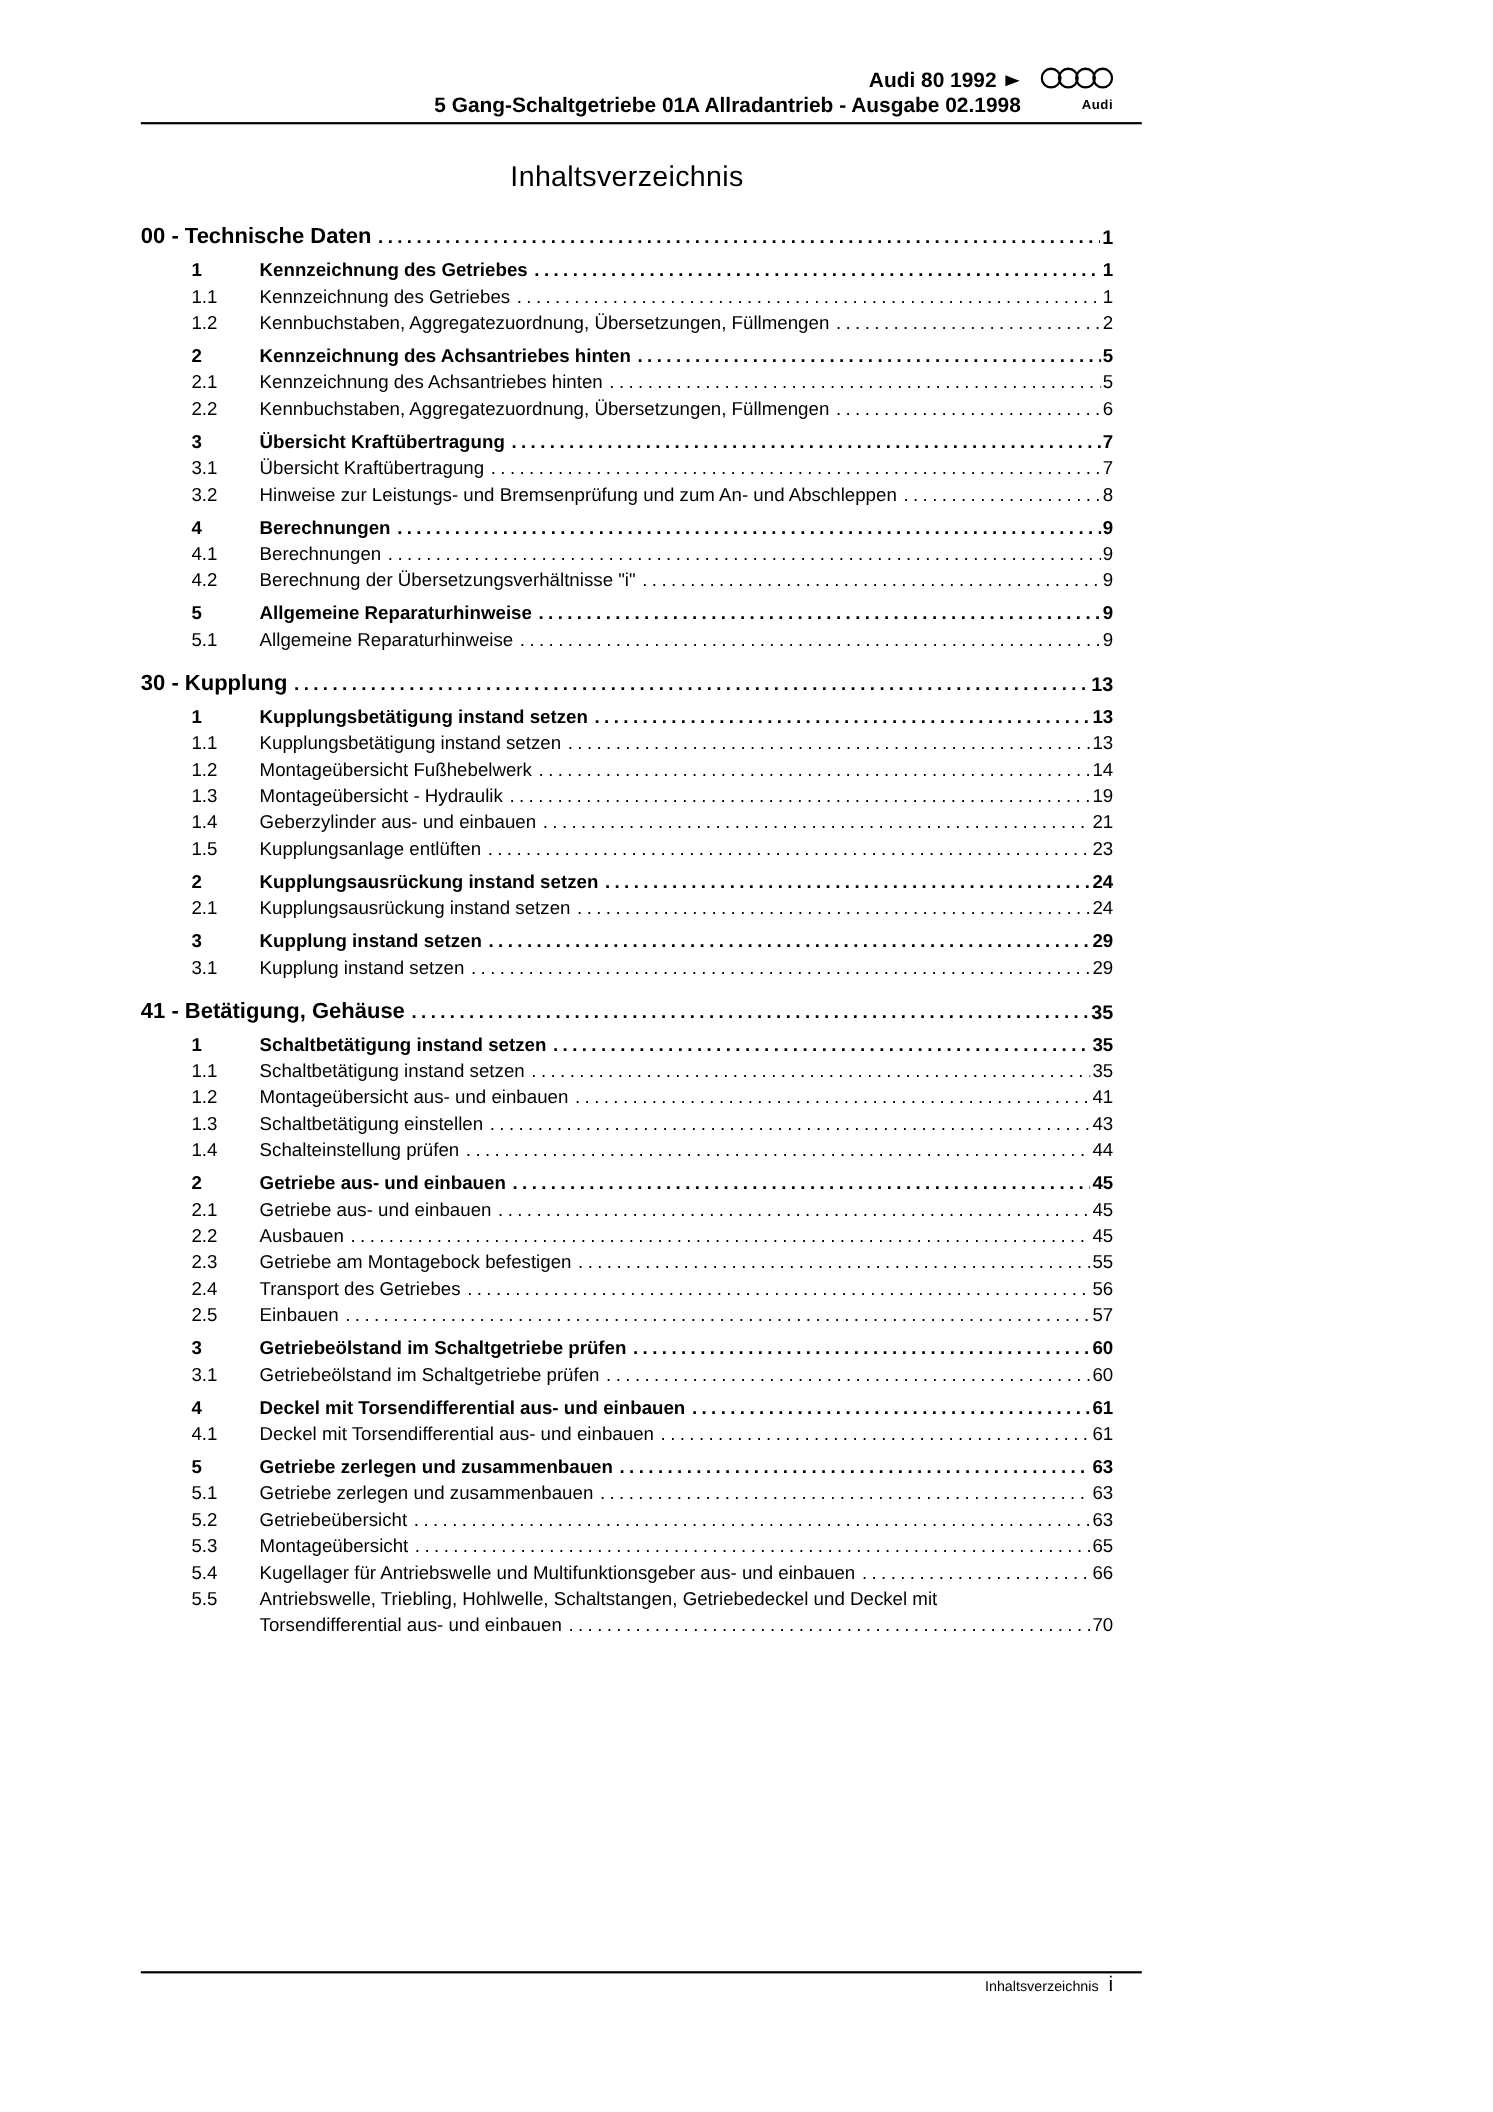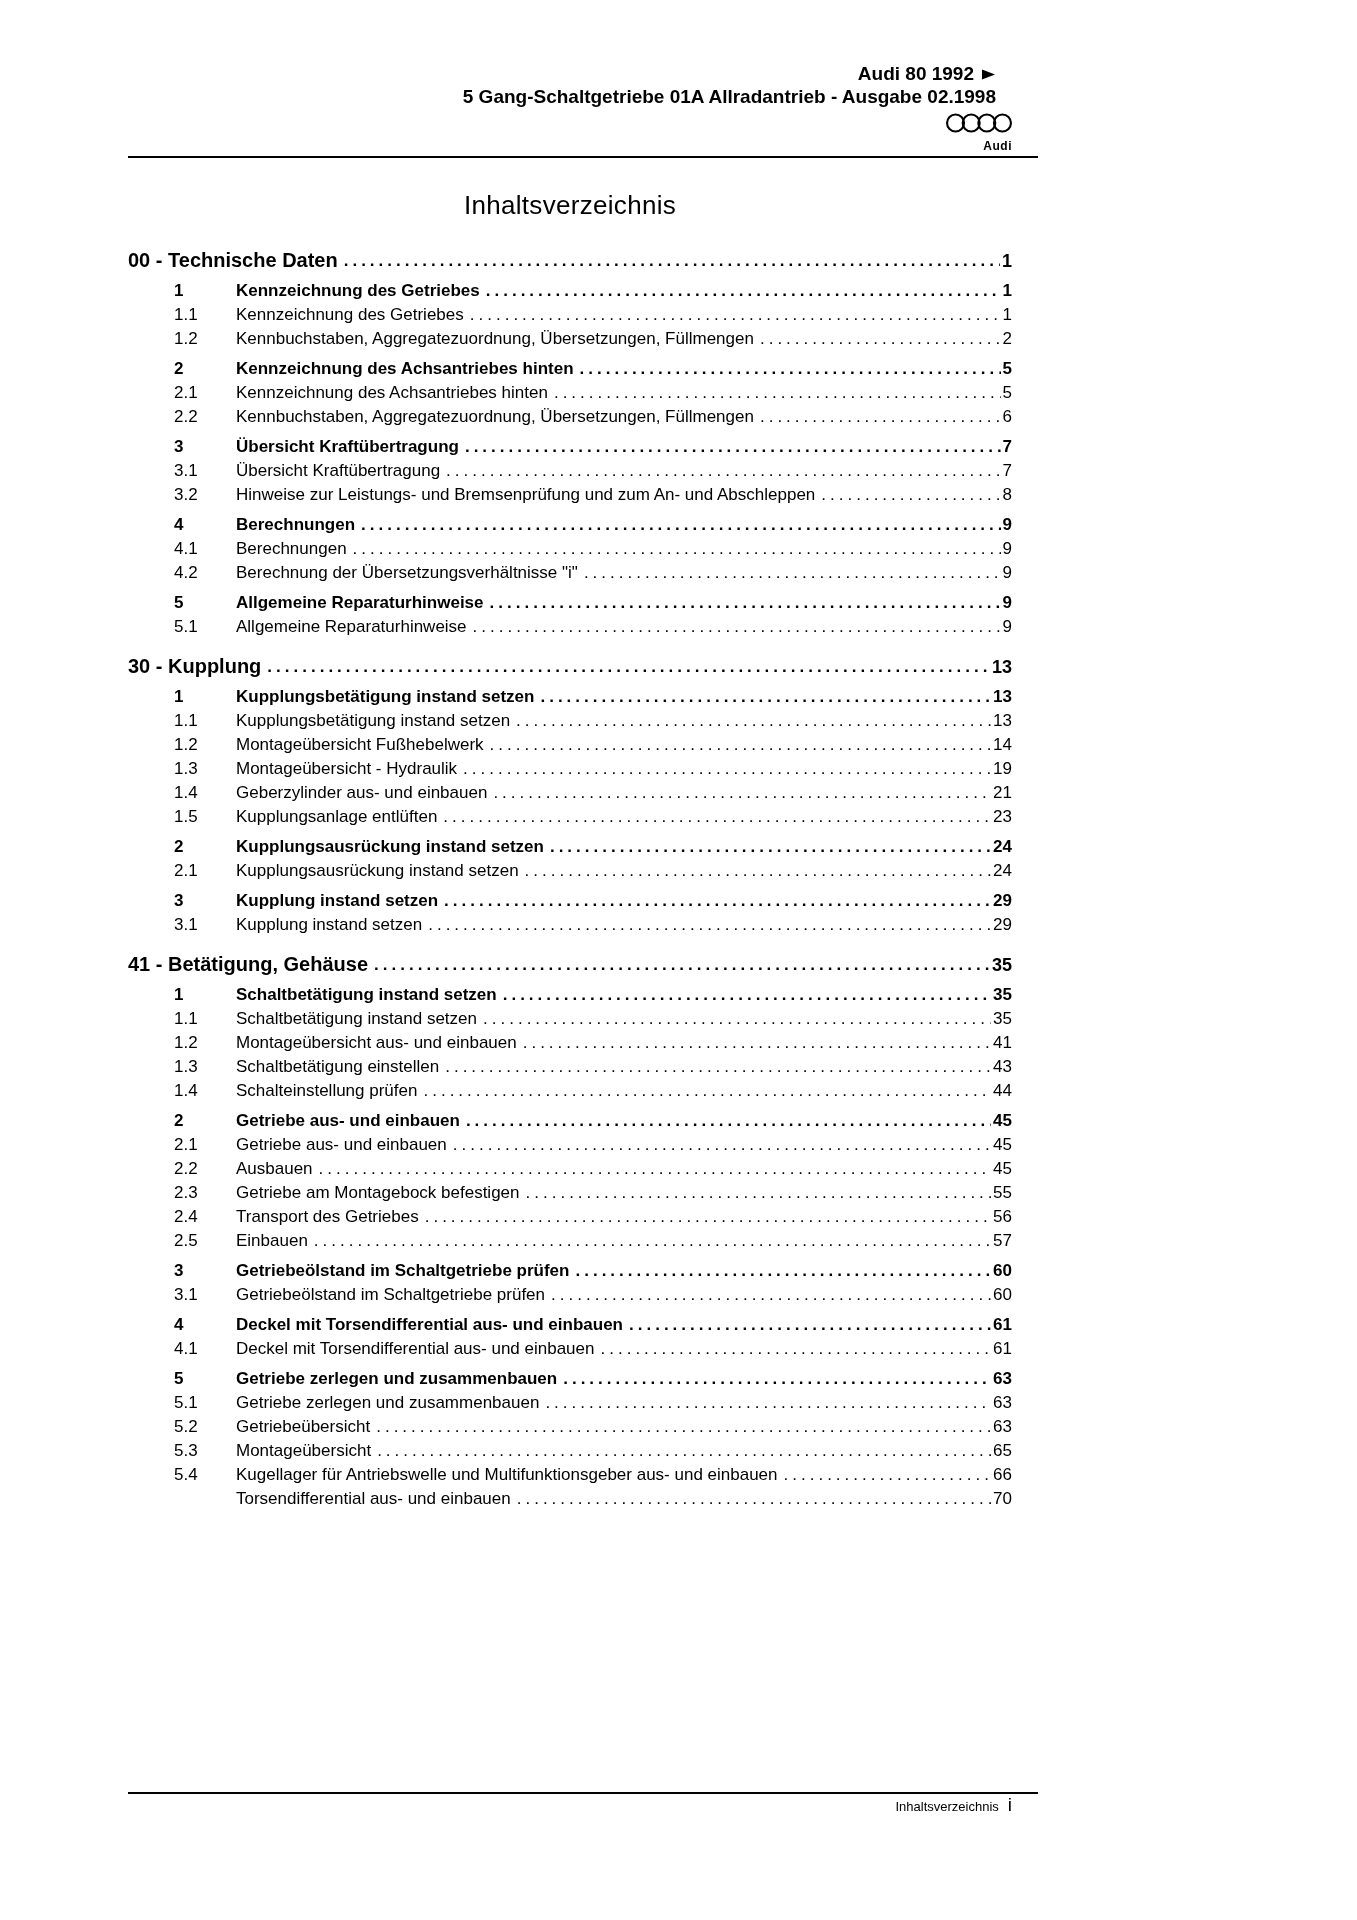--- a/index.html
+++ b/index.html
@@ -6,21 +6,21 @@
   body { background: #ffffff; }
   .page {
     width: 1357px; height: 1920px; position: relative; margin: 0 auto;
     background: #ffffff; color: #000;
     font-family: "Liberation Sans", "DejaVu Sans", sans-serif;
     overflow: hidden;
   }
   .content { position: absolute; left: 128px; top: 56px; width: 884px; }
 
   
-  .doc-header { display: flex; justify-content: flex-end; align-items: flex-end; flex-direction: column; }
+  .doc-header { display: flex; justify-content: flex-end; align-items: flex-start; }
   .header-text { text-align: right; font-weight: bold; font-size: 19px; line-height: 23px; margin-right: 16px; padding-top: 6px; }
   .model-line { white-space: nowrap; }
   .arrow-icon svg { vertical-align: -1px; margin-left: 7px; }
   .logo-block { width: 68px; text-align: right; padding-top: 4px; }
   .audi-wordmark { font-weight: bold; font-size: 12px; margin-top: 1px; letter-spacing: 0.5px; }
   .header-rule { border: none; border-top: 2px solid #000; margin-top: 3px; width: calc(100% + 26px); }
 
   
   .page-title { text-align: center; font-size: 26px; font-weight: normal; margin: 32px 0 26px; letter-spacing: 0.3px; }
 
@@ -380,20 +380,24 @@
               <span class="leader">................................................................................................................................................................................................................................................</span>
               <span class="page-num">65</span>
             </div>
             <div class="toc-row item-row">
               <span class="num">5.4</span>
               <span class="label">Kugellager für Antriebswelle und Multifunktionsgeber aus- und einbauen</span>
               <span class="leader">................................................................................................................................................................................................................................................</span>
               <span class="page-num">66</span>
             </div>
             <div class="toc-row item-row">
+              <span class="num">5.5</span>
+              <span class="label">Antriebswelle, Triebling, Hohlwelle, Schaltstangen, Getriebedeckel und Deckel mit</span>
+            </div>
+            <div class="toc-row item-row">
               <span class="num"></span>
               <span class="label">Torsendifferential aus- und einbauen</span>
               <span class="leader">................................................................................................................................................................................................................................................</span>
               <span class="page-num">70</span>
             </div>
           </div>
         </div>
       </div>
 
   </div>

